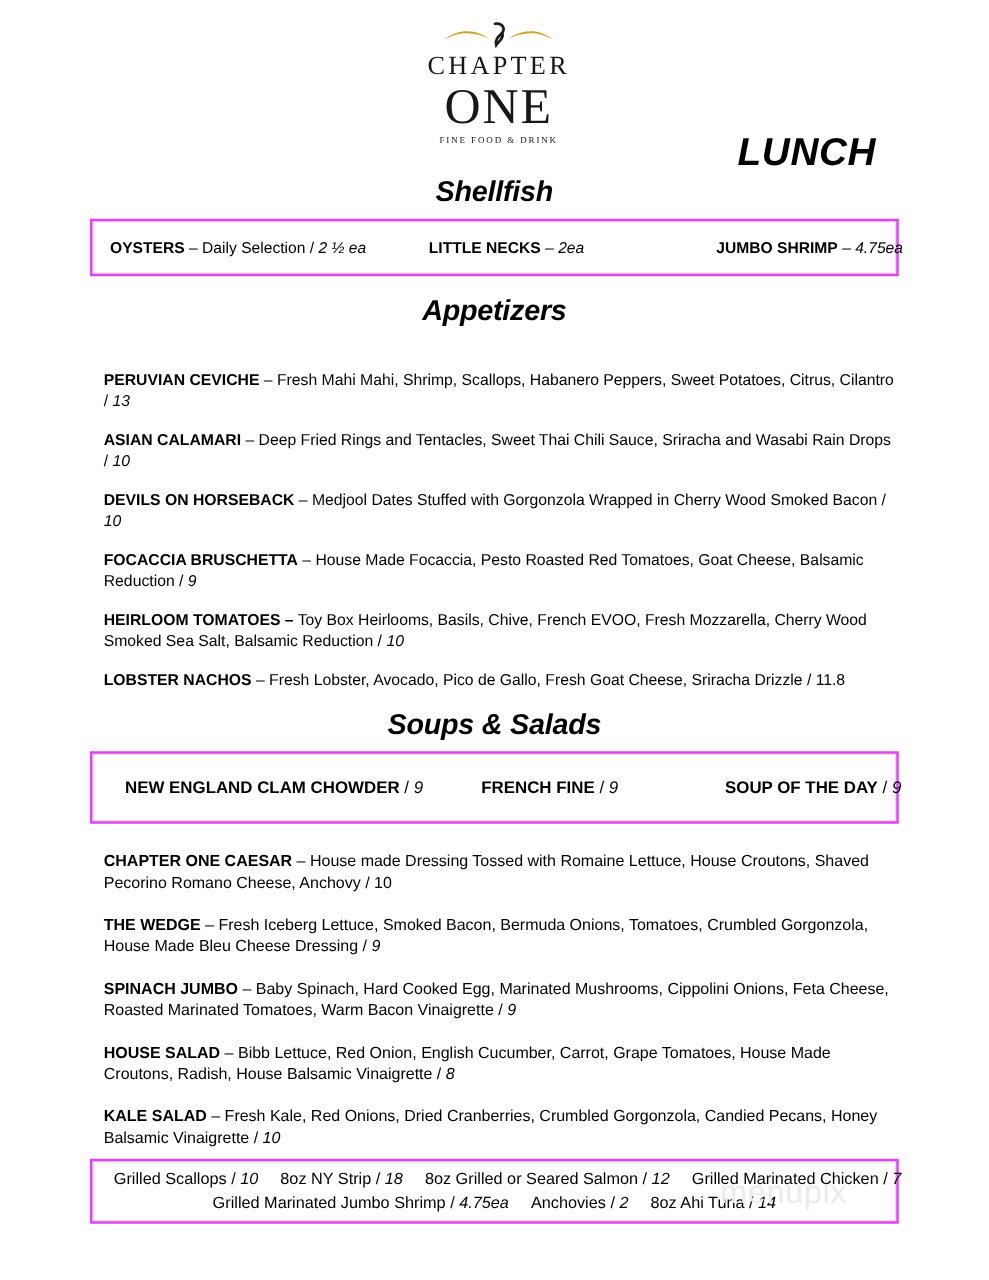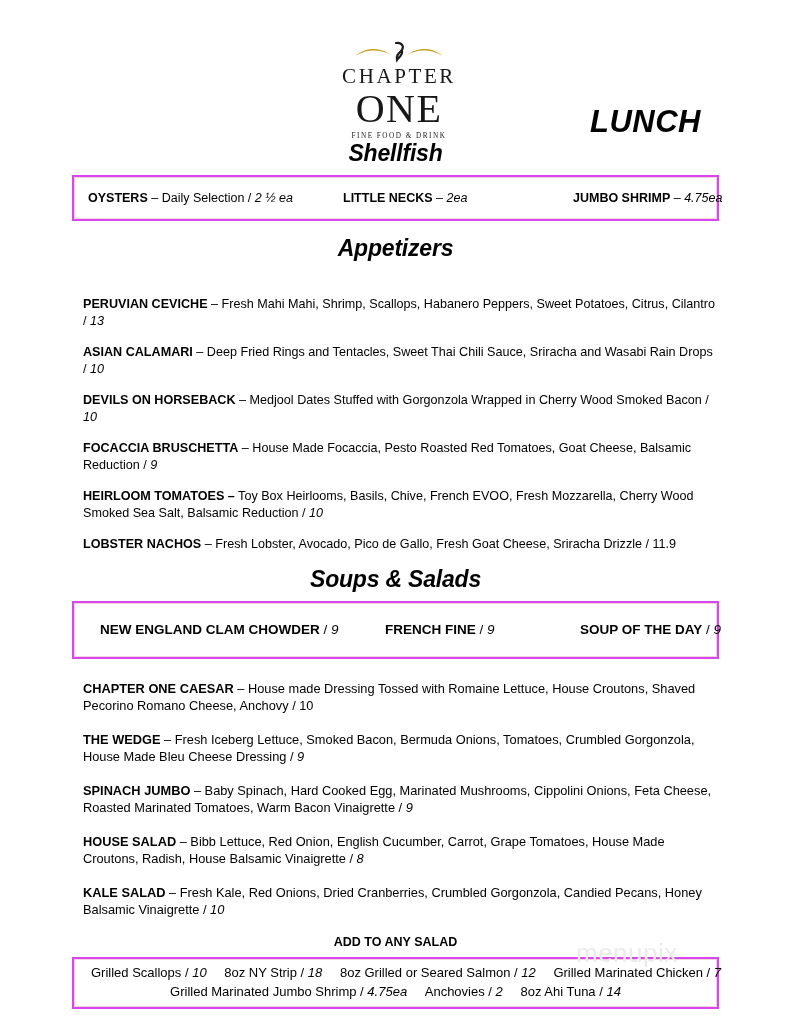--- a/index.html
+++ b/index.html
@@ -21,21 +21,21 @@
   }
 
   
   .header {
     position: relative;
     height: 140px;
   }
   .logo {
     position: absolute;
     left: 339px;
-    top: 40px;
+    top: 16px;
     width: 120px;
     text-align: center;
     font-family: "Liberation Serif", serif;
     color: #171717;
   }
   .logo-flourish {
     height: 24px;
     position: relative;
     display: block;
   }
@@ -218,21 +218,21 @@
     <div class="item">
       <span class="name">DEVILS ON HORSEBACK</span><span> – Medjool Dates Stuffed with Gorgonzola Wrapped in Cherry Wood Smoked Bacon / </span><span class="price">10</span>
     </div>
     <div class="item">
       <span class="name">FOCACCIA BRUSCHETTA</span><span> – House Made Focaccia, Pesto Roasted Red Tomatoes, Goat Cheese, Balsamic Reduction / </span><span class="price">9</span>
     </div>
     <div class="item">
       <span class="name">HEIRLOOM TOMATOES –</span><span> Toy Box Heirlooms, Basils, Chive, French EVOO, Fresh Mozzarella, Cherry Wood Smoked Sea Salt, Balsamic Reduction / </span><span class="price">10</span>
     </div>
     <div class="item">
-      <span class="name">LOBSTER NACHOS</span><span> – Fresh Lobster, Avocado, Pico de Gallo, Fresh Goat Cheese, Sriracha Drizzle / 11.9</span><span class="price"></span>
+      <span class="name">LOBSTER NACHOS</span><span> – Fresh Lobster, Avocado, Pico de Gallo, Fresh Goat Cheese, Sriracha Drizzle / 11.8</span><span class="price"></span>
     </div>
   </div>
 
   <div class="spacer-appetizers"></div>
 
   <h2 class="section-title">Soups &amp; Salads</h2>
 
   <div class="boxed box-soups">
     <div class="cell cell-1">
       <span class="name">NEW ENGLAND CLAM CHOWDER</span><span> / </span><span class="price">9</span>
@@ -256,21 +256,20 @@
       <span class="name">SPINACH JUMBO</span><span> – Baby Spinach, Hard Cooked Egg, Marinated Mushrooms, Cippolini Onions, Feta Cheese, Roasted Marinated Tomatoes, Warm Bacon Vinaigrette / </span><span class="price">9</span>
     </div>
     <div class="item">
       <span class="name">HOUSE SALAD</span><span> – Bibb Lettuce, Red Onion, English Cucumber, Carrot, Grape Tomatoes, House Made Croutons, Radish, House Balsamic Vinaigrette / </span><span class="price">8</span>
     </div>
     <div class="item">
       <span class="name">KALE SALAD</span><span> – Fresh Kale, Red Onions, Dried Cranberries, Crumbled Gorgonzola, Candied Pecans, Honey Balsamic Vinaigrette / </span><span class="price">10</span>
     </div>
   </div>
 
-  <div class="addons-heading">ADD TO ANY SALAD</div>
 
   <div class="boxed box-addons">
     <div class="addon-row">
       <span class="addon-item"><span>Grilled Scallops / </span><span class="price">10</span></span>
       <span class="addon-item"><span>8oz NY Strip / </span><span class="price">18</span></span>
       <span class="addon-item"><span>8oz Grilled or Seared Salmon / </span><span class="price">12</span></span>
       <span class="addon-item"><span>Grilled Marinated Chicken / </span><span class="price">7</span></span>
     </div>
     <div class="addon-row">
       <span class="addon-item"><span>Grilled Marinated Jumbo Shrimp / </span><span class="price">4.75ea</span></span>

